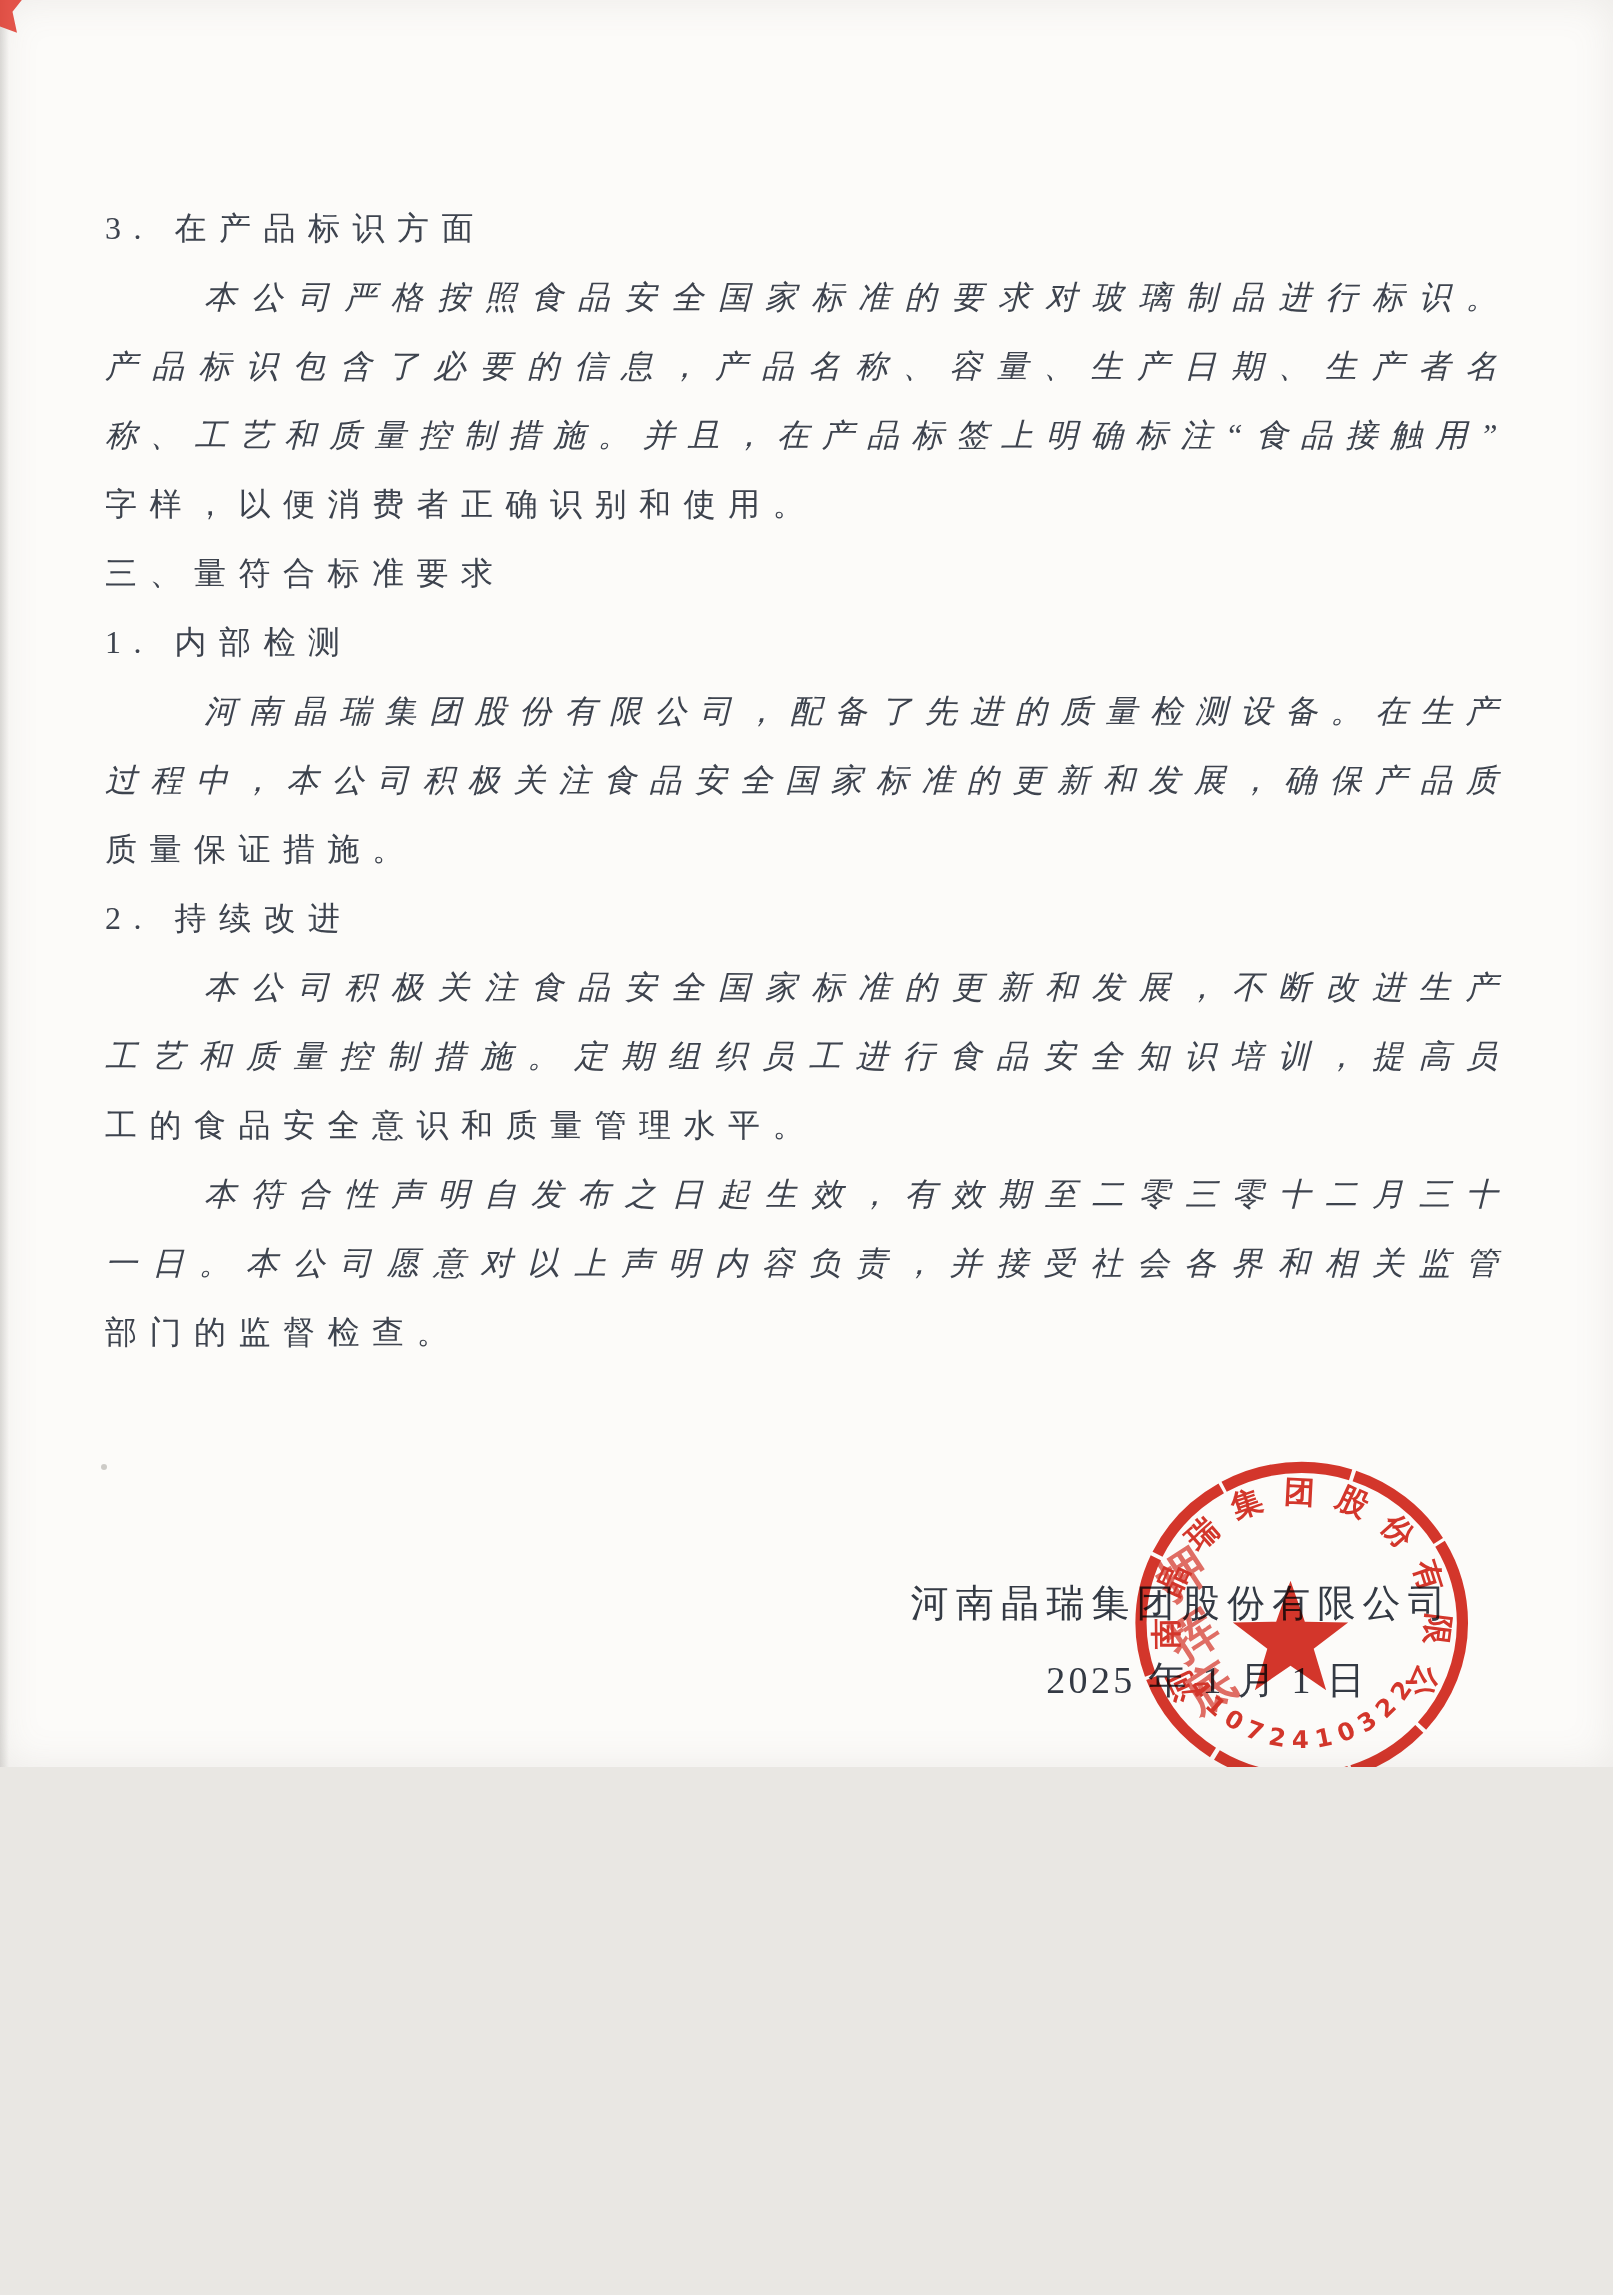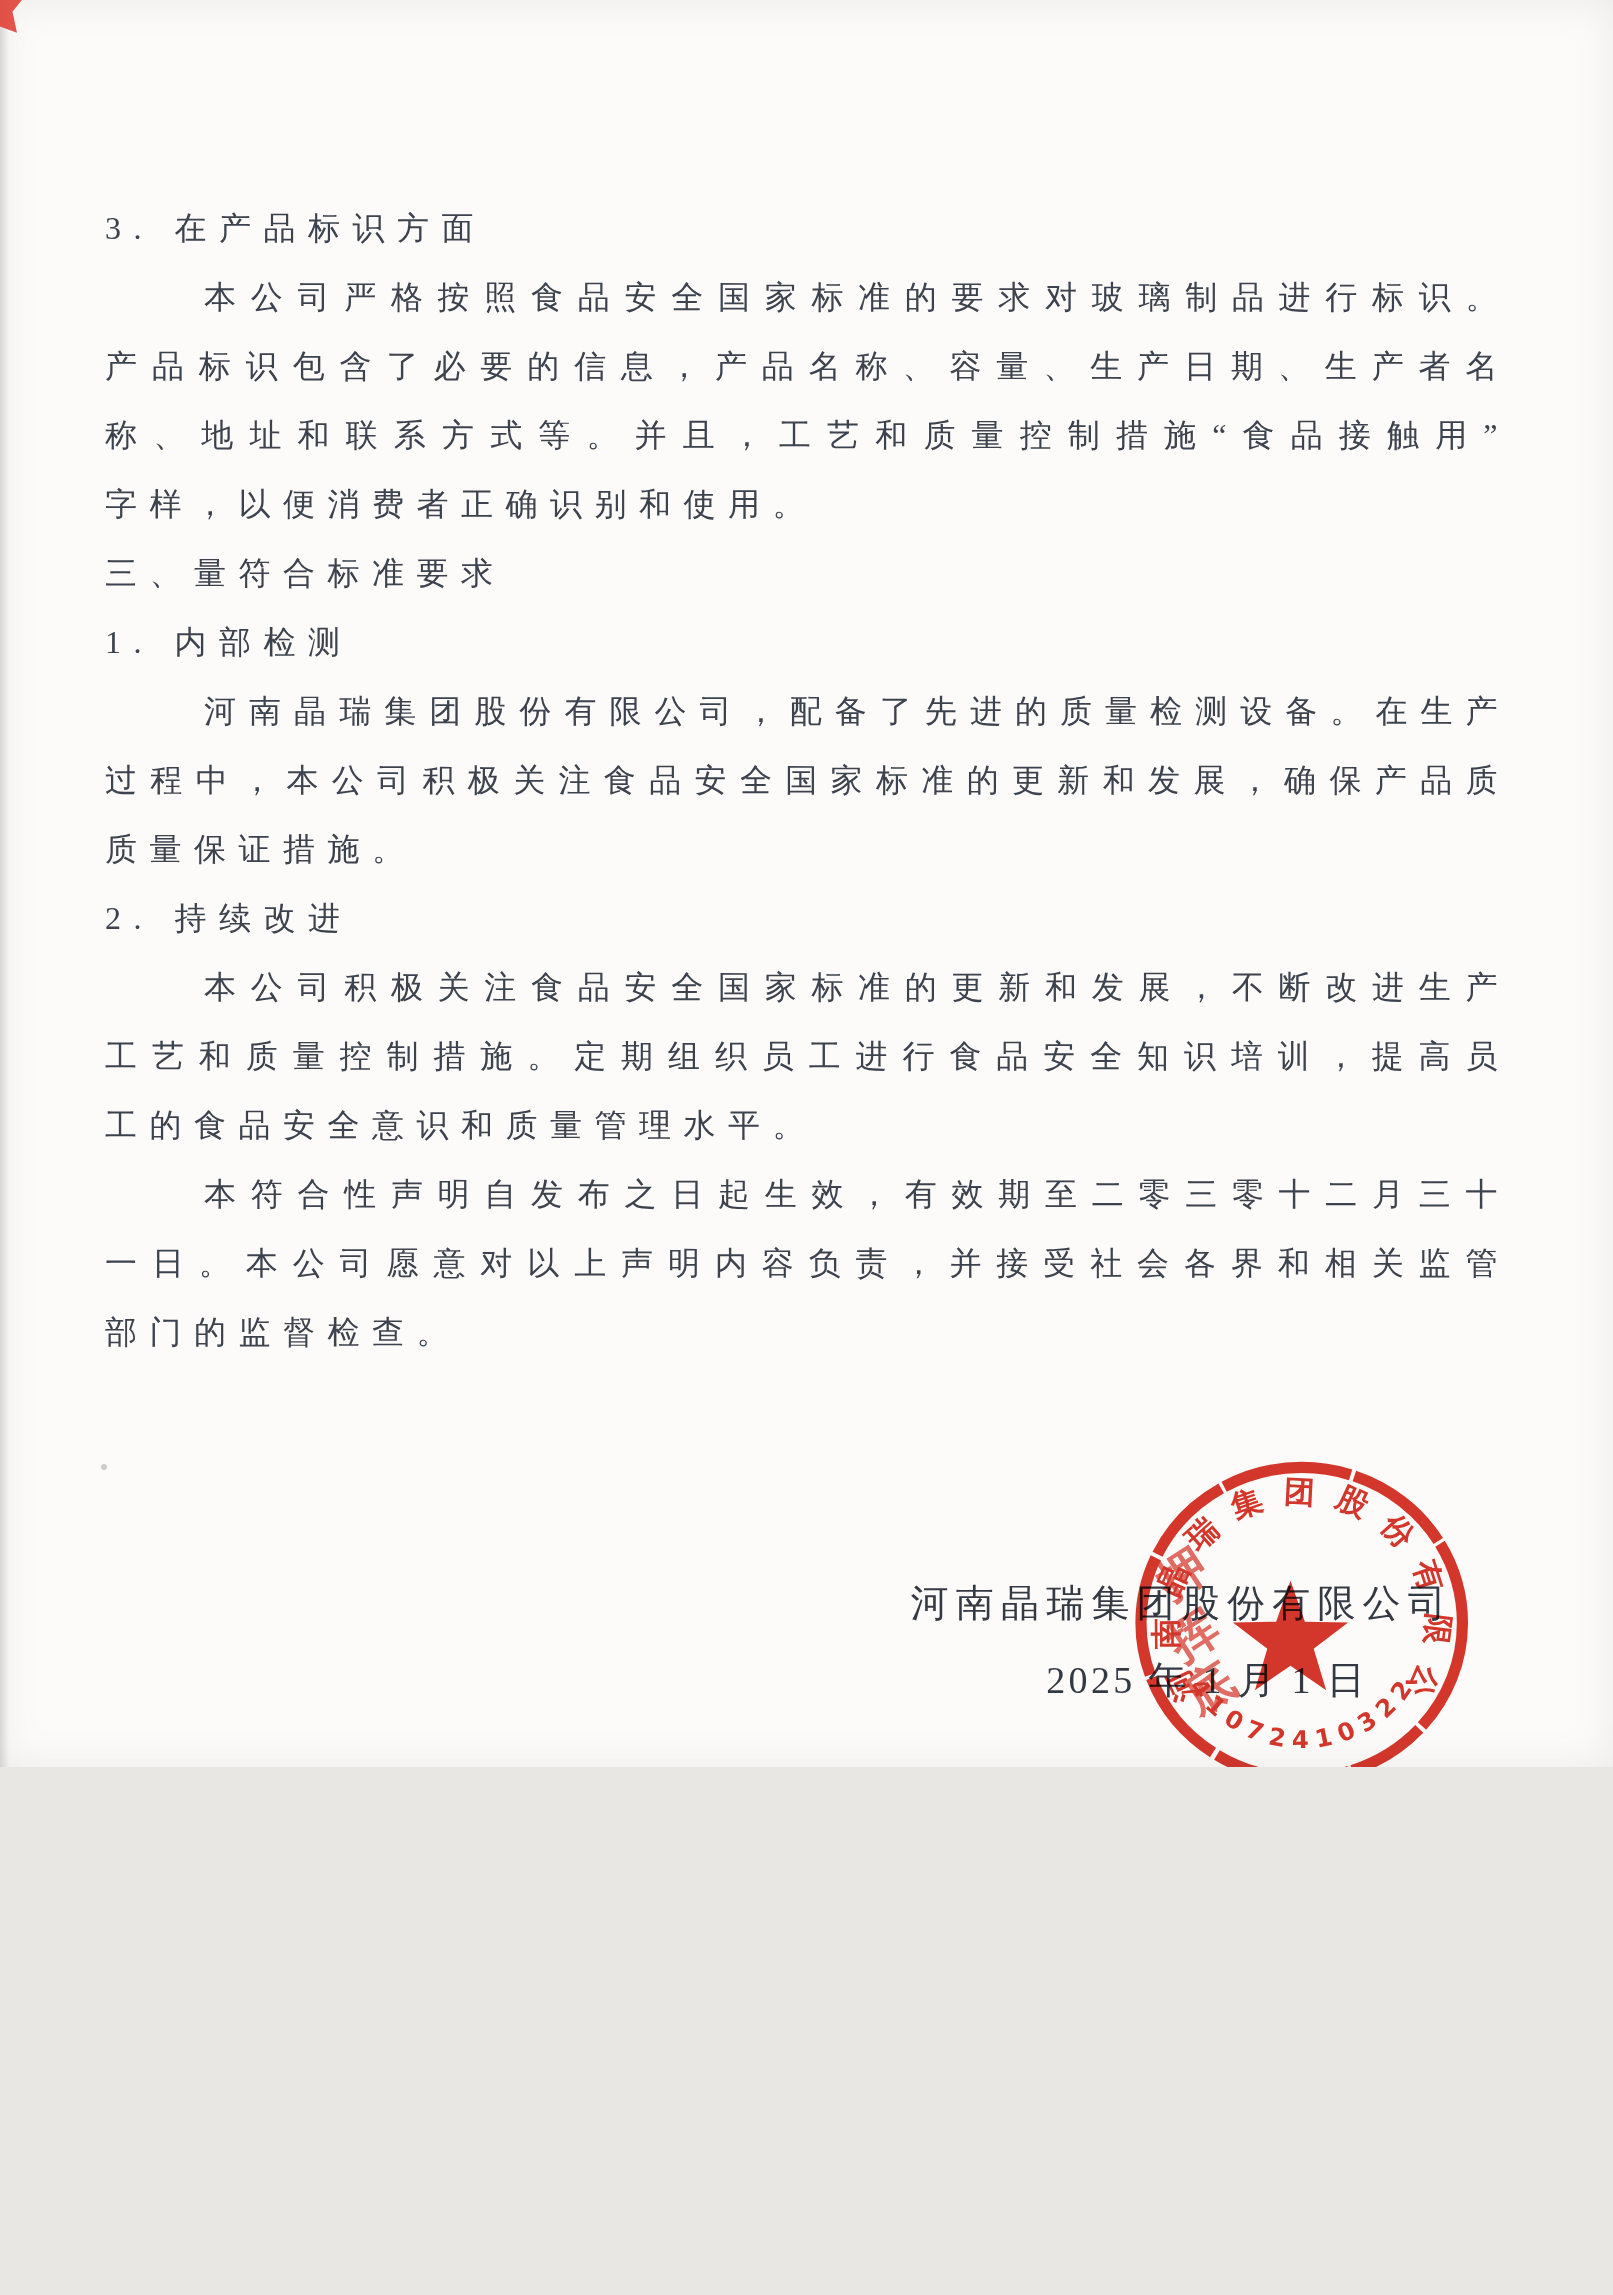--- a/index.html
+++ b/index.html
@@ -29,20 +29,21 @@
     color:#3d434e;
   }
   .line{
     height:69px;line-height:69px;font-size:32px;letter-spacing:12.5px;
     white-space:nowrap;
   }
   .line.just{
     white-space:normal;
     text-align:justify;
     text-align-last:justify;
+    font-style:italic;
   }
   .line.ind{ text-indent:99px; }
   .sig-company{
     position:absolute;top:1580px;right:160px;
     height:46px;line-height:46px;
     font-size:38px;letter-spacing:7.2px;color:#343a44;
   }
   .sig-date{
     position:absolute;top:1657px;right:245px;
     height:46px;line-height:46px;
@@ -72,21 +73,21 @@
 <div class="page">
 
   <div class="edge-shade"></div>
   <div class="corner-mark"></div>
   <div class="scan-dot"></div>
 
   <div class="text-block" id="text-block">
       <div class="line">3. 在产品标识方面</div>
       <div class="line just ind">本公司严格按照食品安全国家标准的要求对玻璃制品进行标识。</div>
       <div class="line just">产品标识包含了必要的信息，产品名称、容量、生产日期、生产者名</div>
-      <div class="line just">称、地址和联系方式等。并且，工艺和质量控制措施“食品接触用”</div>
+      <div class="line just">称、工艺和质量控制措施。并且，在产品标签上明确标注“食品接触用”</div>
       <div class="line">字样，以便消费者正确识别和使用。</div>
       <div class="line">三、量符合标准要求</div>
       <div class="line">1. 内部检测</div>
       <div class="line just ind">河南晶瑞集团股份有限公司，配备了先进的质量检测设备。在生产</div>
       <div class="line just">过程中，本公司积极关注食品安全国家标准的更新和发展，确保产品质</div>
       <div class="line">质量保证措施。</div>
       <div class="line">2. 持续改进</div>
       <div class="line just ind">本公司积极关注食品安全国家标准的更新和发展，不断改进生产</div>
       <div class="line just">工艺和质量控制措施。定期组织员工进行食品安全知识培训，提高员</div>
       <div class="line">工的食品安全意识和质量管理水平。</div>

